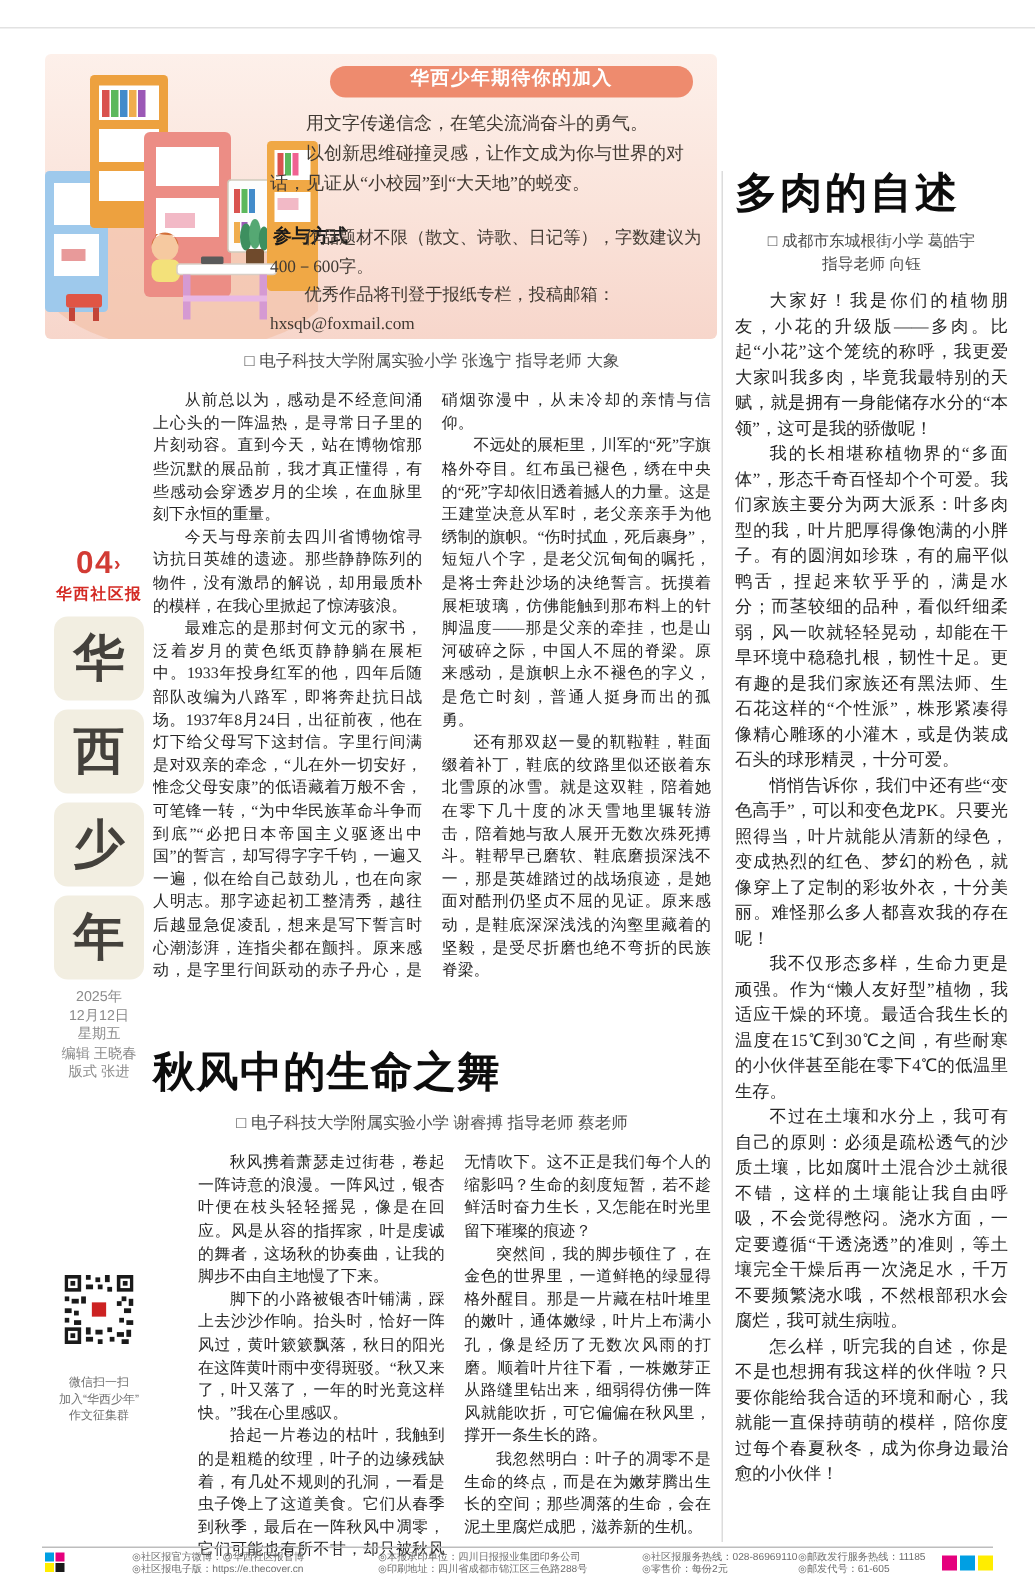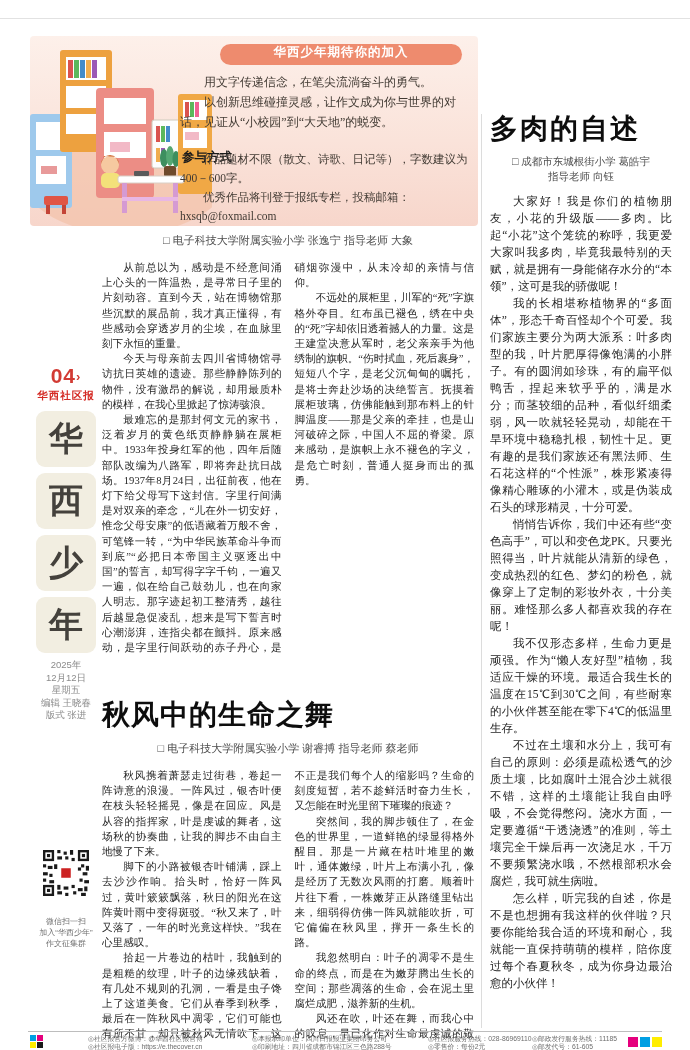--- a/index.html
+++ b/index.html
@@ -44,21 +44,21 @@
   .a2 { left:102px; top:696px; width:372px; }
   .a3 { left:490px; top:110px; width:182px; }
   h1 { text-align:left; font-family:"Liberation Sans","DejaVu Sans",sans-serif; color:#0d0d0d; }
   .a1 h1 { font-size:26px; letter-spacing:2px; }
   .a2 h1 { font-size:28px; letter-spacing:1px; }
   .a3 h1 { font-size:28px; letter-spacing:2px; }
   .byline { margin-top:7px; text-align:center; font:11px "Liberation Sans","DejaVu Sans",sans-serif; color:#4f4f4f; }
   .byline3 { margin-top:6px; text-align:center; font:10.5px "Liberation Sans","DejaVu Sans",sans-serif; line-height:15px; color:#4f4f4f; }
   .cols { margin-top:12px; column-count:2; column-gap:13px; column-fill:auto; overflow:hidden; }
   .a1 .cols { height:408px; }
-  .a2 .cols { height:280px; }
+  .a2 .cols { height:280px;margin-left:30px; }
   .cols p, .one-col p { text-indent:2em; text-align:justify; color:#262626; }
   .cols p { font-size:10.6px; line-height:15.2px; }
   .one-col { margin-top:9px; height:840px; overflow:hidden; }
   .one-col p { font-size:11.5px; line-height:17px;font-family:Liberation Serif, serif; }
   .vrule { position:absolute; left:481px; top:114px; height:914px; border-left:1px solid #dcdcdc; }
 
   
   .f-rule { position:absolute; left:28px; top:1031px; width:634px; border-top:1px solid #bdbdbd; }
   .fg { position:absolute; top:1035px; font:6.8px "Liberation Sans","DejaVu Sans",sans-serif;
         line-height:7.6px; color:#6d6d6d; white-space:nowrap; }
@@ -216,20 +216,21 @@
     </div>
   </aside>
 
   <article class="a1">
     <div class="byline">□ 电子科技大学附属实验小学 张逸宁 指导老师 大象</div>
     <div class="cols">
       <p>从前总以为，感动是不经意间涌上心头的一阵温热，是寻常日子里的片刻动容。直到今天，站在博物馆那些沉默的展品前，我才真正懂得，有些感动会穿透岁月的尘埃，在血脉里刻下永恒的重量。</p>
       <p>今天与母亲前去四川省博物馆寻访抗日英雄的遗迹。那些静静陈列的物件，没有激昂的解说，却用最质朴的模样，在我心里掀起了惊涛骇浪。</p>
       <p>最难忘的是那封何文元的家书，泛着岁月的黄色纸页静静躺在展柜中。1933年投身红军的他，四年后随部队改编为八路军，即将奔赴抗日战场。1937年8月24日，出征前夜，他在灯下给父母写下这封信。字里行间满是对双亲的牵念，“儿在外一切安好，惟念父母安康”的低语藏着万般不舍，可笔锋一转，“为中华民族革命斗争而到底”“必把日本帝国主义驱逐出中国”的誓言，却写得字字千钧，一遍又一遍，似在给自己鼓劲儿，也在向家人明志。那字迹起初工整清秀，越往后越显急促凌乱，想来是写下誓言时心潮澎湃，连指尖都在颤抖。原来感动，是字里行间跃动的赤子丹心，是硝烟弥漫中，从未冷却的亲情与信仰。</p>
       <p>不远处的展柜里，川军的“死”字旗格外夺目。红布虽已褪色，绣在中央的“死”字却依旧透着撼人的力量。这是王建堂决意从军时，老父亲亲手为他绣制的旗帜。“伤时拭血，死后裹身”，短短八个字，是老父沉甸甸的嘱托，是将士奔赴沙场的决绝誓言。抚摸着展柜玻璃，仿佛能触到那布料上的针脚温度——那是父亲的牵挂，也是山河破碎之际，中国人不屈的脊梁。原来感动，是旗帜上永不褪色的字义，是危亡时刻，普通人挺身而出的孤勇。</p>
+      <p>还有那双赵一曼的靰鞡鞋，鞋面缀着补丁，鞋底的纹路里似还嵌着东北雪原的冰雪。就是这双鞋，陪着她在零下几十度的冰天雪地里辗转游击，陪着她与敌人展开无数次殊死搏斗。鞋帮早已磨软、鞋底磨损深浅不一，那是英雄踏过的战场痕迹，是她面对酷刑仍坚贞不屈的见证。原来感动，是鞋底深深浅浅的沟壑里藏着的坚毅，是受尽折磨也绝不弯折的民族脊梁。</p>
 
     </div>
   </article>
 
   <article class="a2">
     <h1>秋风中的生命之舞</h1>
     <div class="byline">□ 电子科技大学附属实验小学 谢睿搏 指导老师 蔡老师</div>
     <div class="cols">
       <p>秋风携着萧瑟走过街巷，卷起一阵诗意的浪漫。一阵风过，银杏叶便在枝头轻轻摇晃，像是在回应。风是从容的指挥家，叶是虔诚的舞者，这场秋的协奏曲，让我的脚步不由自主地慢了下来。</p>
       <p>脚下的小路被银杏叶铺满，踩上去沙沙作响。抬头时，恰好一阵风过，黄叶簌簌飘落，秋日的阳光在这阵黄叶雨中变得斑驳。“秋又来了，叶又落了，一年的时光竟这样快。”我在心里感叹。</p>

